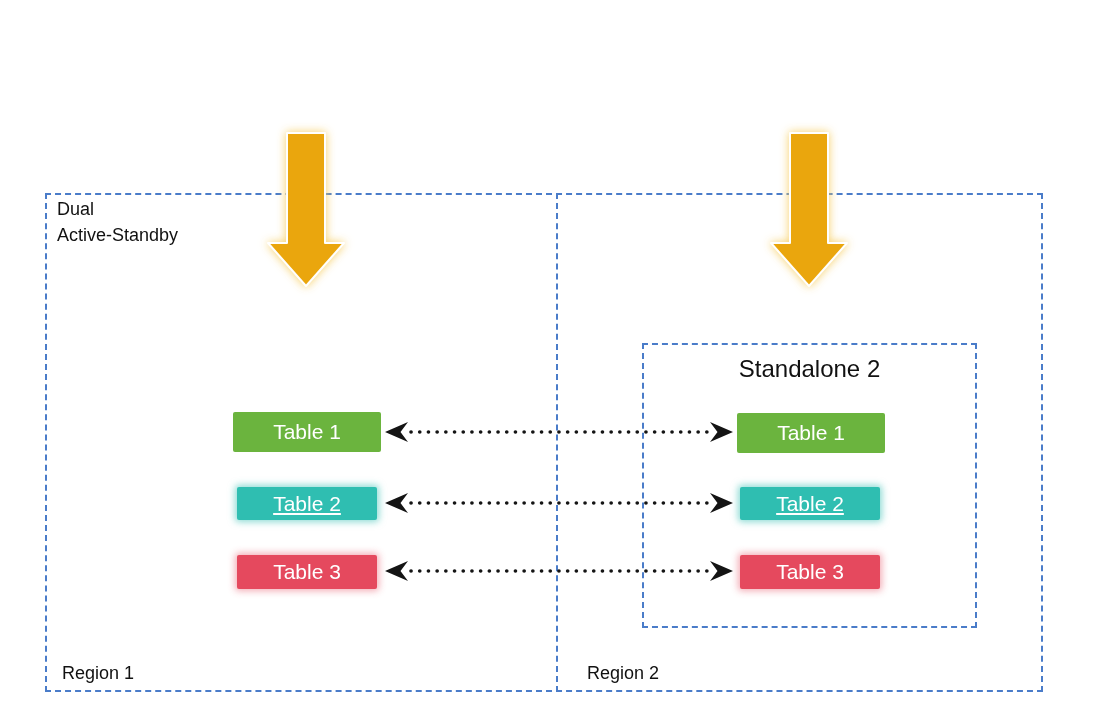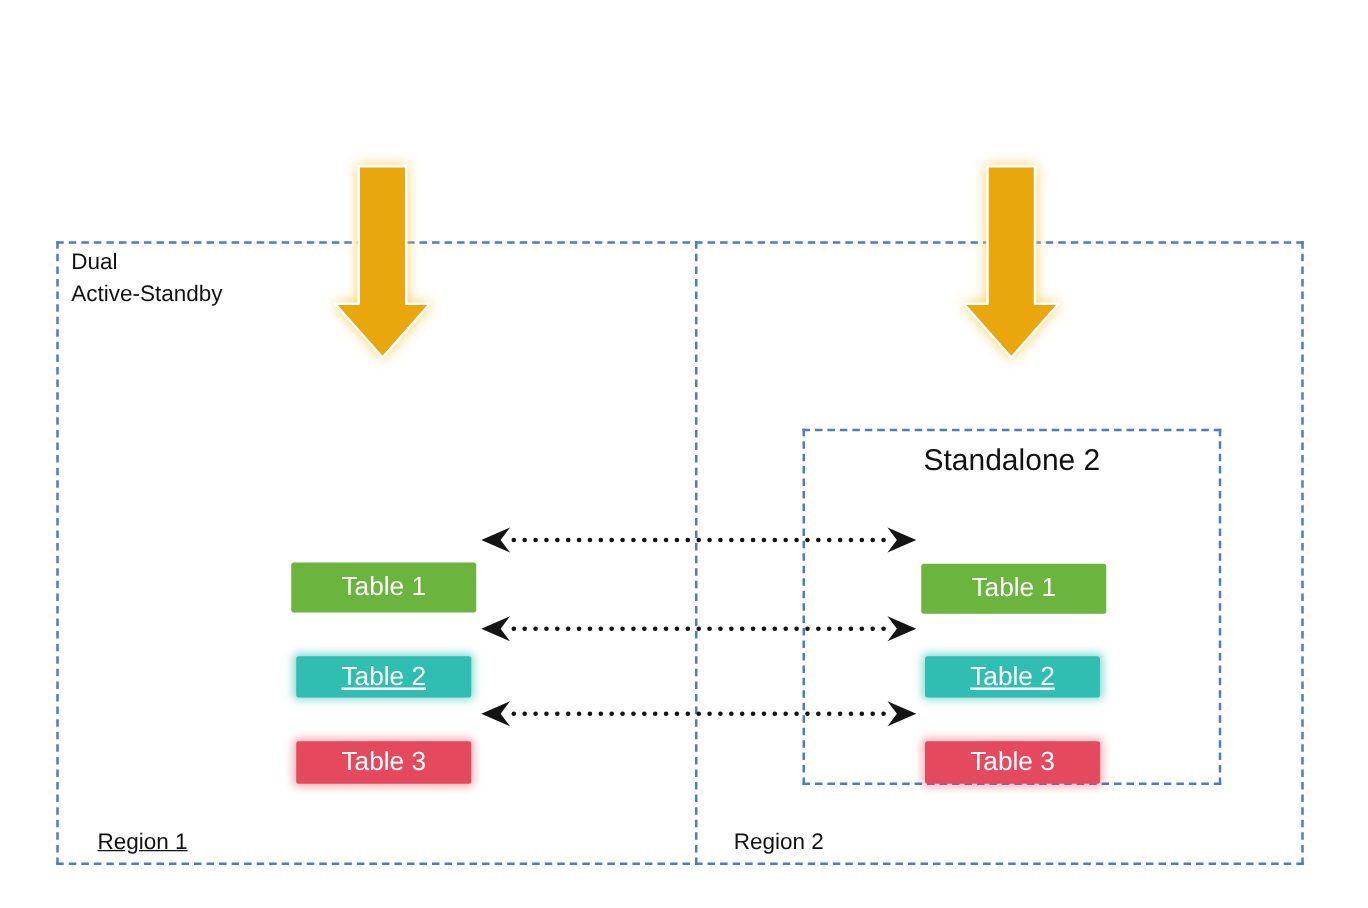--- a/index.html
+++ b/index.html
@@ -37,32 +37,32 @@
     left: 556px; top: 193px; height: 499px; width: 0;
     border-left: 2px dashed var(--border_blue);
   }
   .group-label {
     position: absolute; left: 57px; top: 196px;
     font-size: 18px; line-height: 26px;
   }
   .region-label {
     position: absolute; top: 663px; font-size: 18px;
   }
-  .region-label.r1 { left: 78px; text-decoration: underline; }
+  .region-label.r1 { left: 62px; }
   .region-label.r2 { left: 572px; margin-left: 15px; }
   .standalone-box.s1 { left: 140px; top: 345px; width: 333px; height: 283px; }
   .standalone-box.s2 { left: 642px; top: 343px; width: 335px; height: 285px; }
   .standalone-title {
     position: absolute; top: 10px; left: 0; width: 100%;
     text-align: center; font-size: 24px;
   }
   .table-box {
     position: absolute;
     display: flex; align-items: center; justify-content: center;
-    color: #ffffff; font-size: 21px; border-radius: 2px; margin-top: 38px;
+    color: #ffffff; font-size: 21px; border-radius: 2px;
   }
   .table-green { background: var(--table1_green); }
   .table-teal  { background: var(--table2_teal);  box-shadow: 0 0 7px 2px rgba(47,190,177,0.55); text-decoration: underline; }
   .table-red   { background: var(--table3_red);   box-shadow: 0 0 7px 2px rgba(229,73,94,0.45); }
 
   .tb-l1 { left: 233px; top: 412px; width: 148px; height: 40px; }
   .tb-l2 { left: 237px; top: 487px; width: 140px; height: 33px; }
   .tb-l3 { left: 237px; top: 555px; width: 140px; height: 34px; }
   .tb-r1 { left: 737px; top: 413px; width: 148px; height: 40px; }
   .tb-r2 { left: 740px; top: 487px; width: 140px; height: 33px; }

